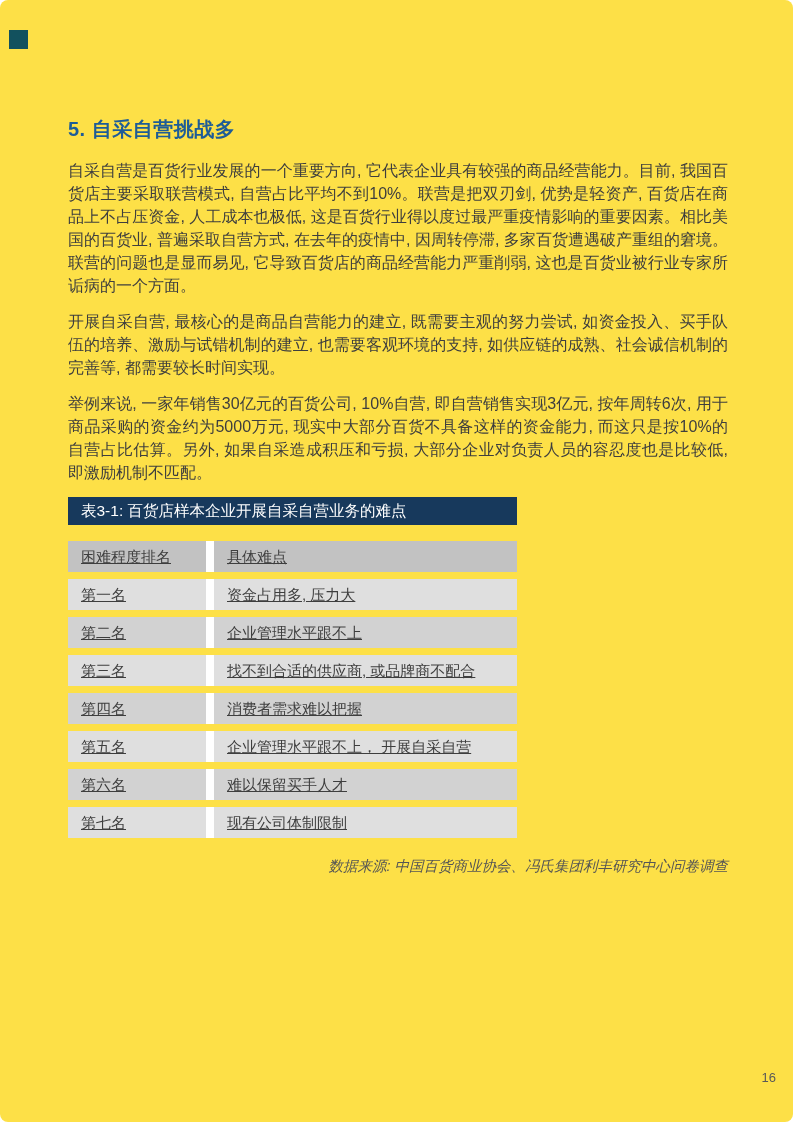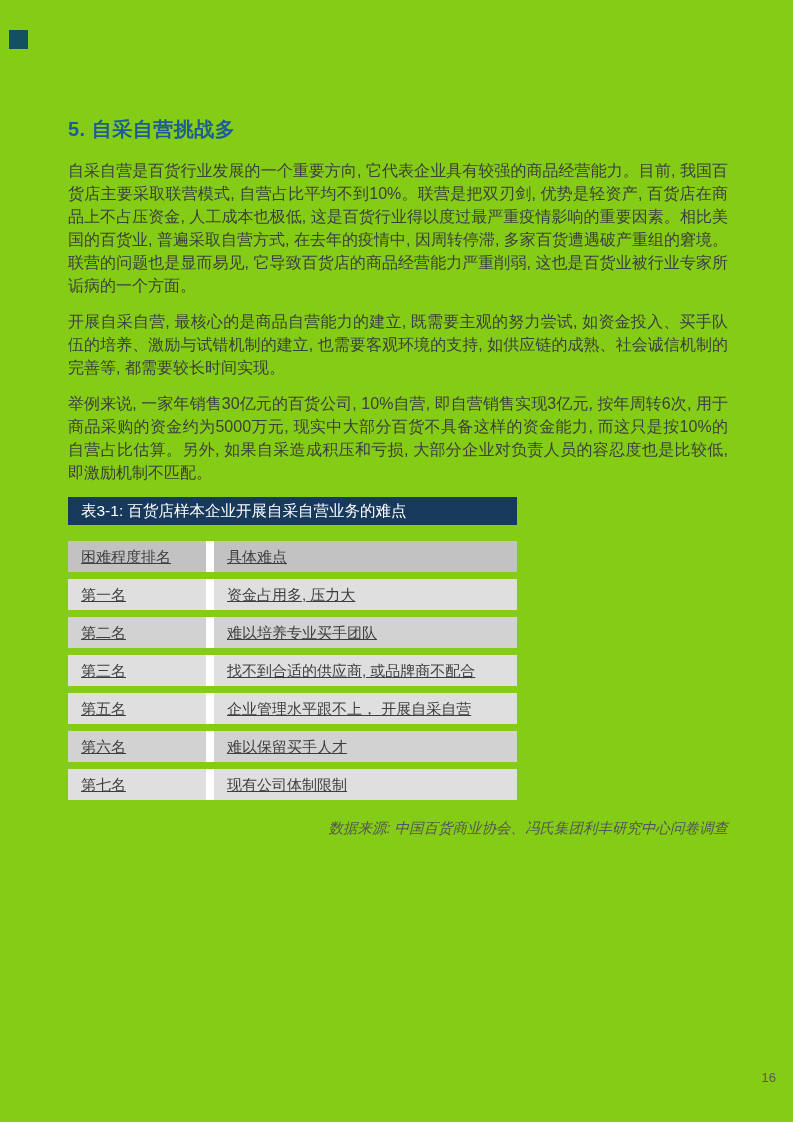--- a/index.html
+++ b/index.html
@@ -5,23 +5,24 @@
   html, body {
     margin: 0;
     padding: 0;
     background: #ffffff;
     font-family: "Liberation Sans", "DejaVu Sans", sans-serif;
   }
   .page {
     position: relative;
     width: 793px;
     height: 1122px;
-    background: #84cc16;
+    background: #fde047;
     overflow: hidden;
     margin: 0 auto;
+    border-radius: 8px;
   }
   .brand-mark {
     position: absolute;
     left: 9px;
     top: 30px;
     width: 19px;
     height: 19px;
     background: #12515e;
   }
   .content {
@@ -127,25 +128,29 @@
             <th>具体难点</th>
           </tr>
         </thead>
         <tbody id="table-body">
             <tr class="row-odd">
               <td>第一名</td>
               <td>资金占用多, 压力大</td>
             </tr>
             <tr class="row-even">
               <td>第二名</td>
-              <td>难以培养专业买手团队</td>
+              <td>企业管理水平跟不上</td>
             </tr>
             <tr class="row-odd">
               <td>第三名</td>
               <td>找不到合适的供应商, 或品牌商不配合</td>
+            </tr>
+            <tr class="row-even">
+              <td>第四名</td>
+              <td>消费者需求难以把握</td>
             </tr>
             <tr class="row-odd">
               <td>第五名</td>
               <td>企业管理水平跟不上， 开展自采自营</td>
             </tr>
             <tr class="row-even">
               <td>第六名</td>
               <td>难以保留买手人才</td>
             </tr>
             <tr class="row-odd">

